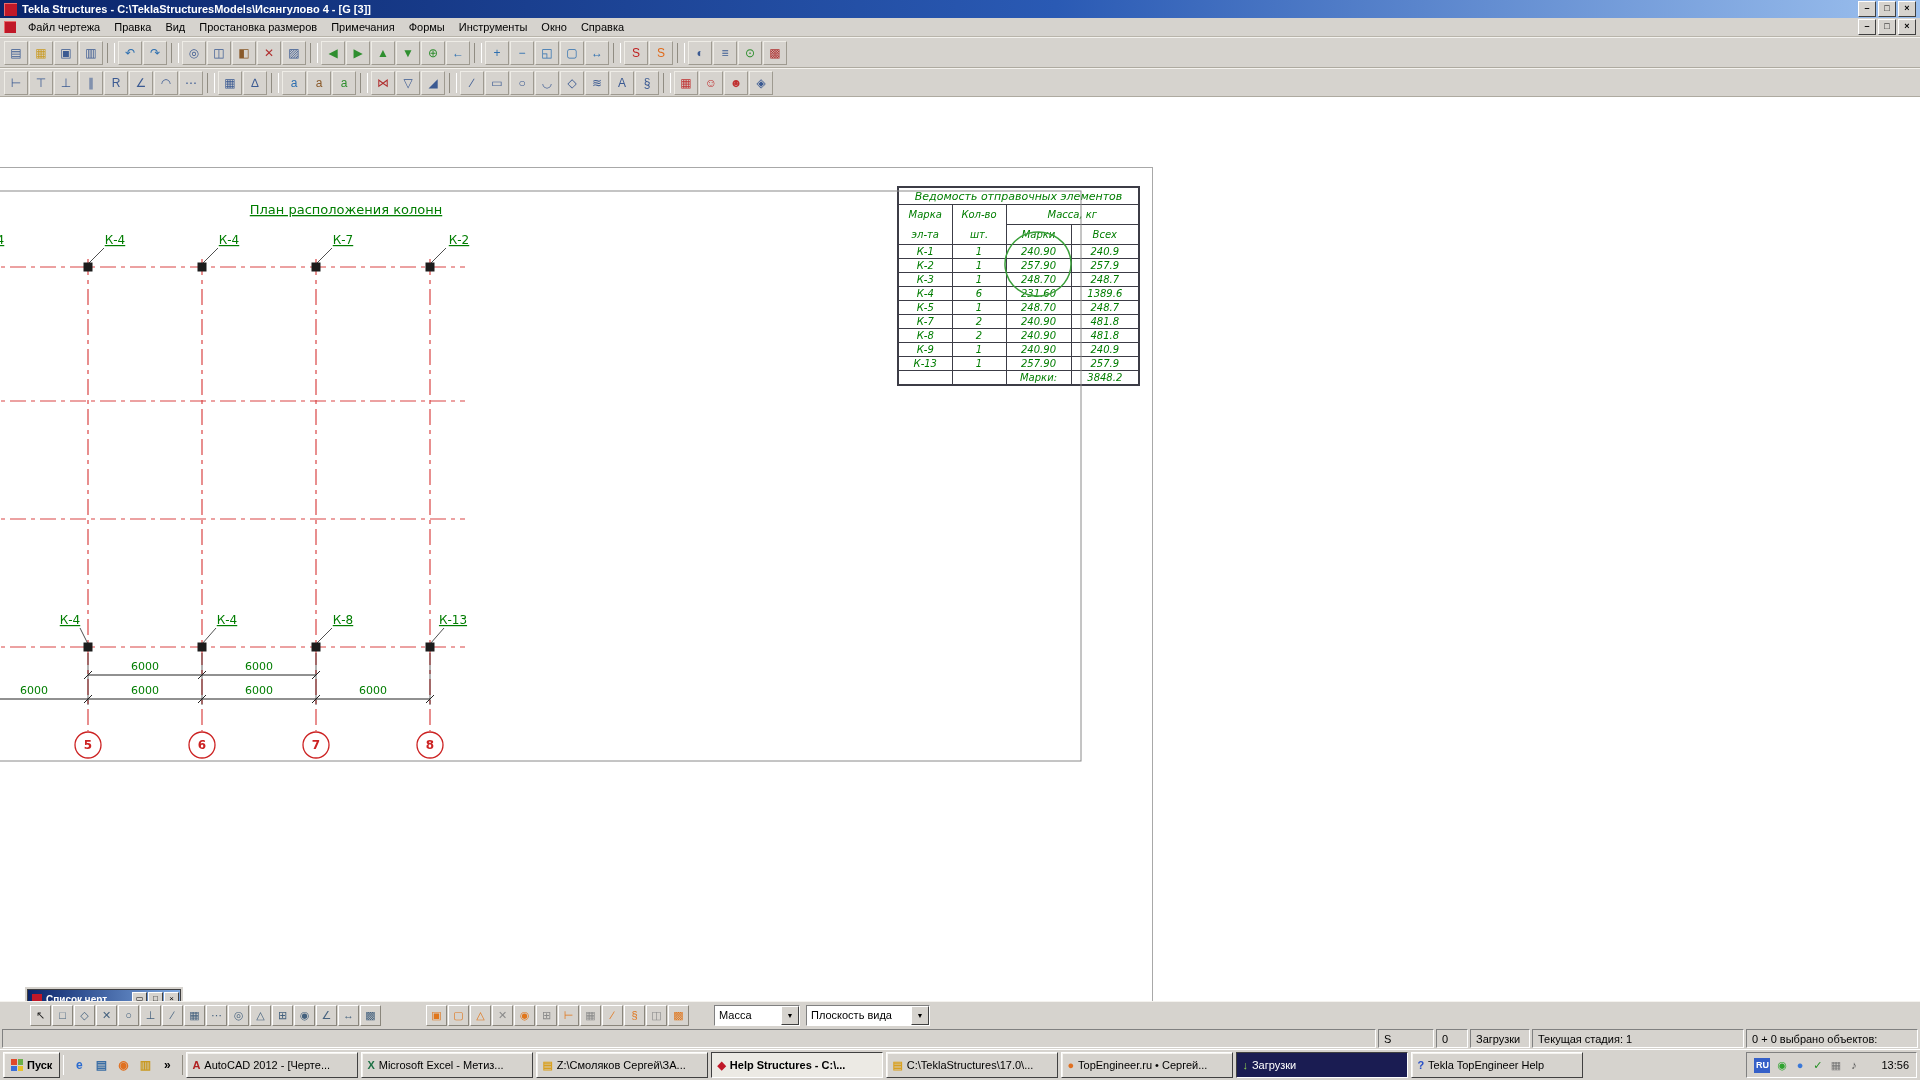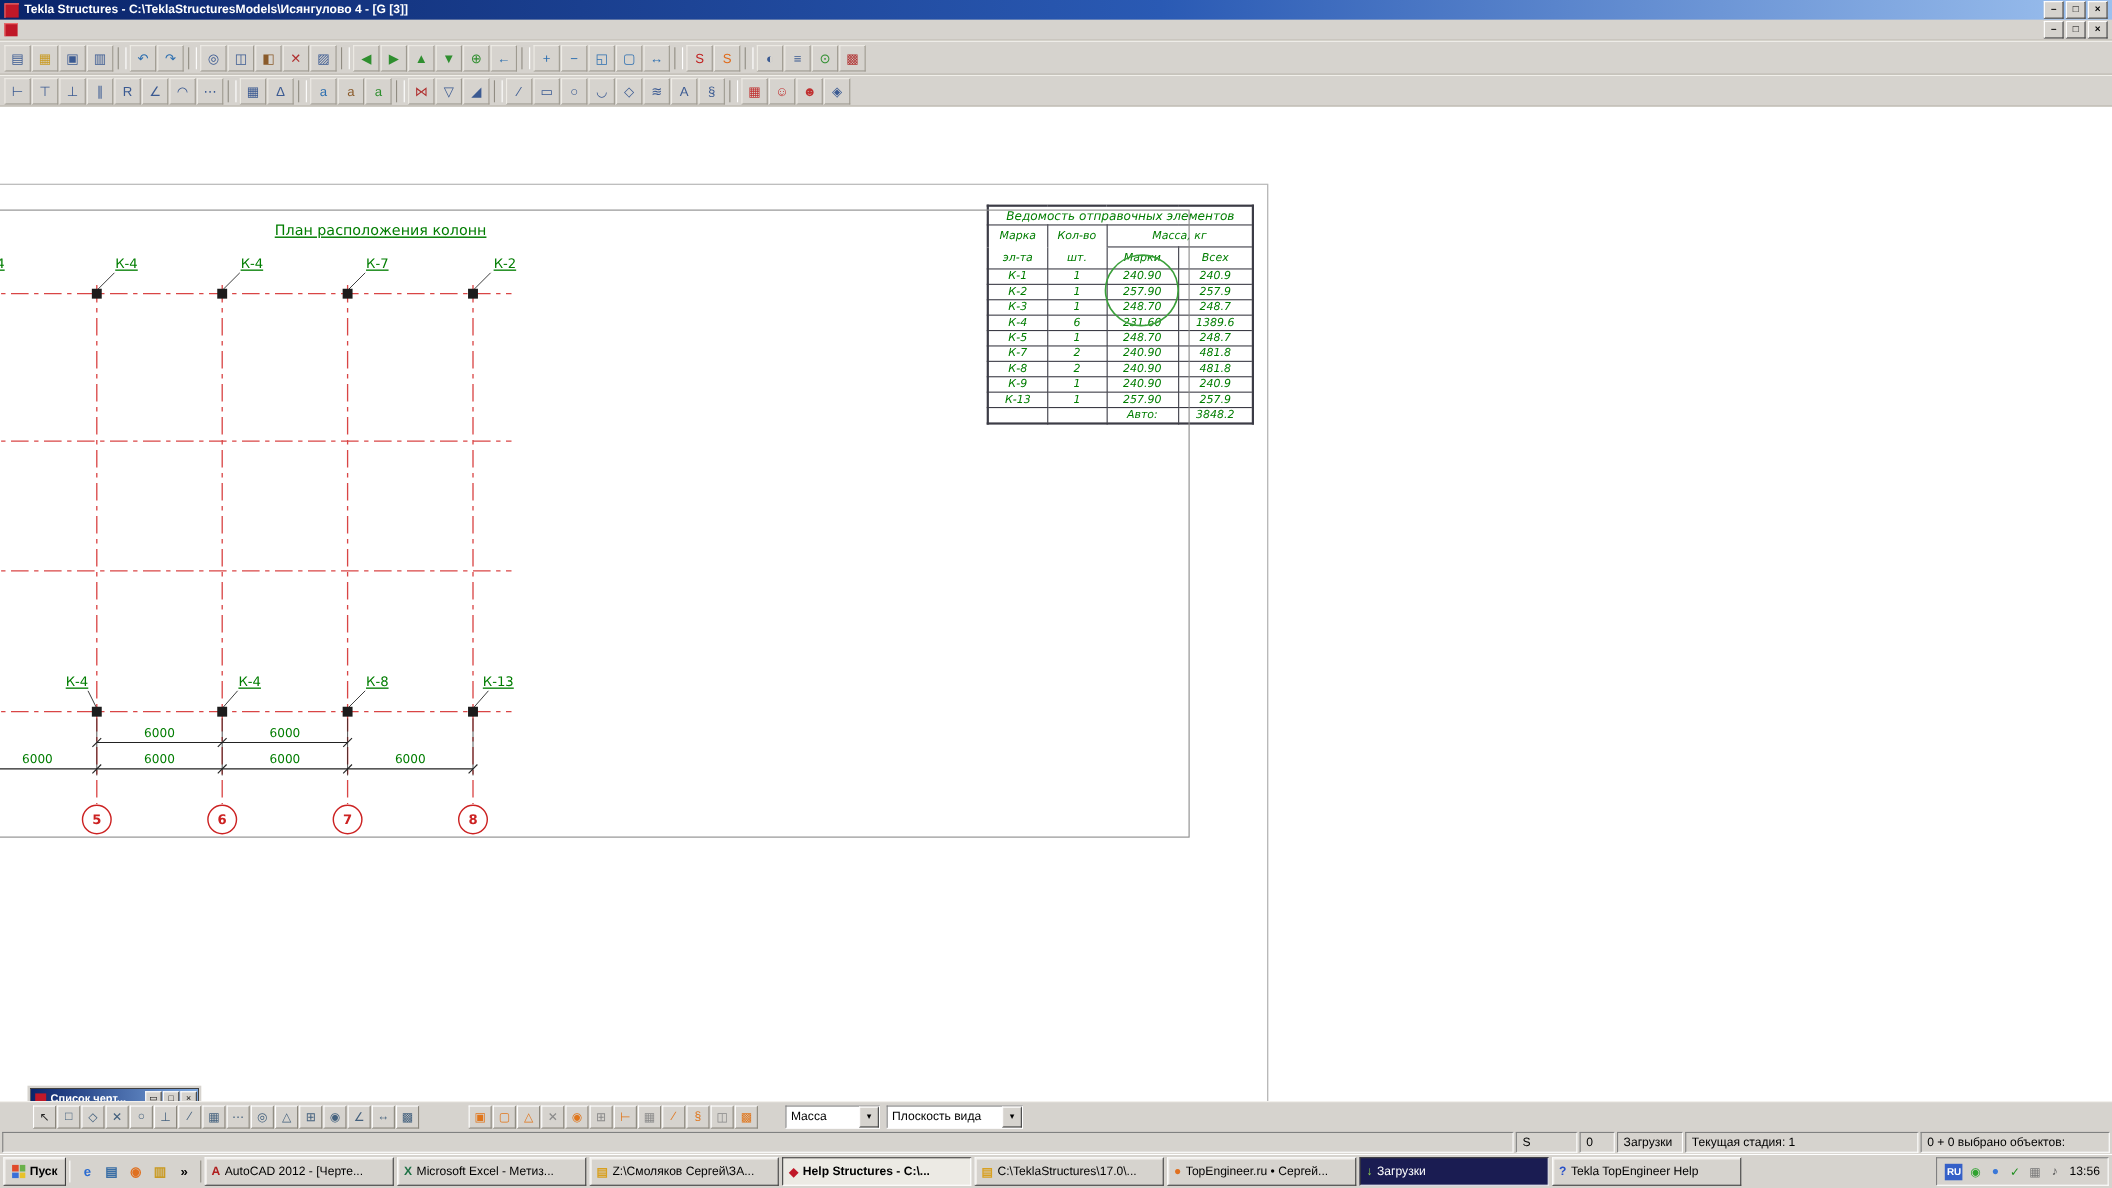--- a/index.html
+++ b/index.html
@@ -93,39 +93,51 @@
     background:#d6d3ce;white-space:nowrap;overflow:hidden}
   .task .tico{font-size:11px;flex:none;font-weight:bold}
   .task .tlabel{overflow:hidden;text-overflow:clip;white-space:nowrap}
   .task.active{border-color:#404040 #fff #fff #404040;box-shadow:none;background:#eceae4;font-weight:bold}
   .task.attn{background:#1a1c52;color:#fff;border-color:#404040 #fff #fff #404040;box-shadow:none}
   .tray{margin-left:auto;height:24px;display:flex;align-items:center;gap:4px;border:1px solid;
     border-color:#808080 #fff #fff #808080;padding:0 7px;flex:none}
   .lang{width:16px;height:15px;background:#3560c8;color:#fff;font-size:9px;font-weight:bold;
     display:flex;align-items:center;justify-content:center}
   .trico{width:15px;text-align:center;font-size:11px}
-  .clock{margin-left:2px}
+  .clock{margin-left:16px}
 </style>
 </head>
 <body>
 
 <div class="screen">
 
   <div class="titlebar">
     <span class="app-ico"></span>
     <span>Tekla Structures - C:\TeklaStructuresModels\Исянгулово 4 - [G  [3]]</span>
     <span class="wbtns">
       <span class="wbtn">–</span>
       <span class="wbtn">□</span>
       <span class="wbtn">×</span>
     </span>
   </div>
 
   <div class="menubar">
     <span class="mdi-ico"></span>
+    <span style="display:flex">
+
+    <span class="menu-item">Файл чертежа</span>
+        <span class="menu-item">Правка</span>
+        <span class="menu-item">Вид</span>
+        <span class="menu-item">Простановка размеров</span>
+        <span class="menu-item">Примечания</span>
+        <span class="menu-item">Формы</span>
+        <span class="menu-item">Инструменты</span>
+        <span class="menu-item">Окно</span>
+        <span class="menu-item">Справка</span>
+      </span>
     <span class="mdi-btns">
       <span class="wbtn">–</span>
       <span class="wbtn">□</span>
       <span class="wbtn">×</span>
     </span>
   </div>
 
   <div class="toolbar t1">
 
   <span class="tbtn" style="color: rgb(59, 90, 146);">▤</span>
@@ -288,21 +300,21 @@
             <td>К-13</td>
             <td>1</td>
             <td>257.90</td>
             <td>257.9</td>
           </tr>
         </tbody>
       <tfoot>
         <tr class="trow">
           <td></td>
           <td></td>
-          <td>Авто:</td>
+          <td>Марки:</td>
           <td>3848.2</td>
         </tr>
       </tfoot>
     </table>
 
     <svg class="plan" width="1920" height="917" viewBox="0 0 1920 917">
       <g stroke="#a8a8a8" stroke-width="1">
         <line x1="0" y1="70.5" x2="1152" y2="70.5"></line>
         <line x1="1152.5" y1="70" x2="1152.5" y2="917"></line>
       </g>

